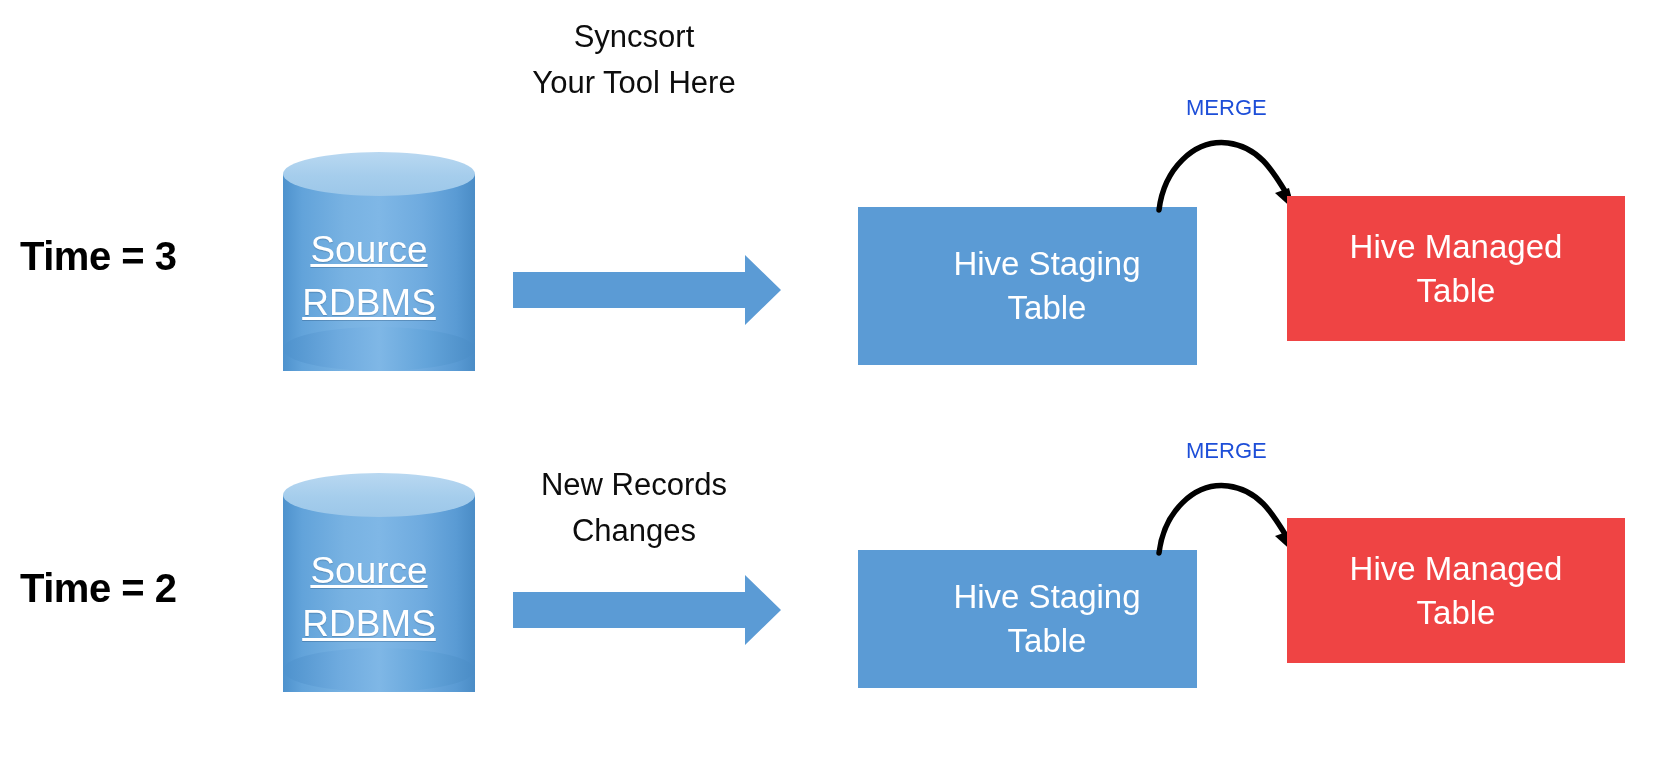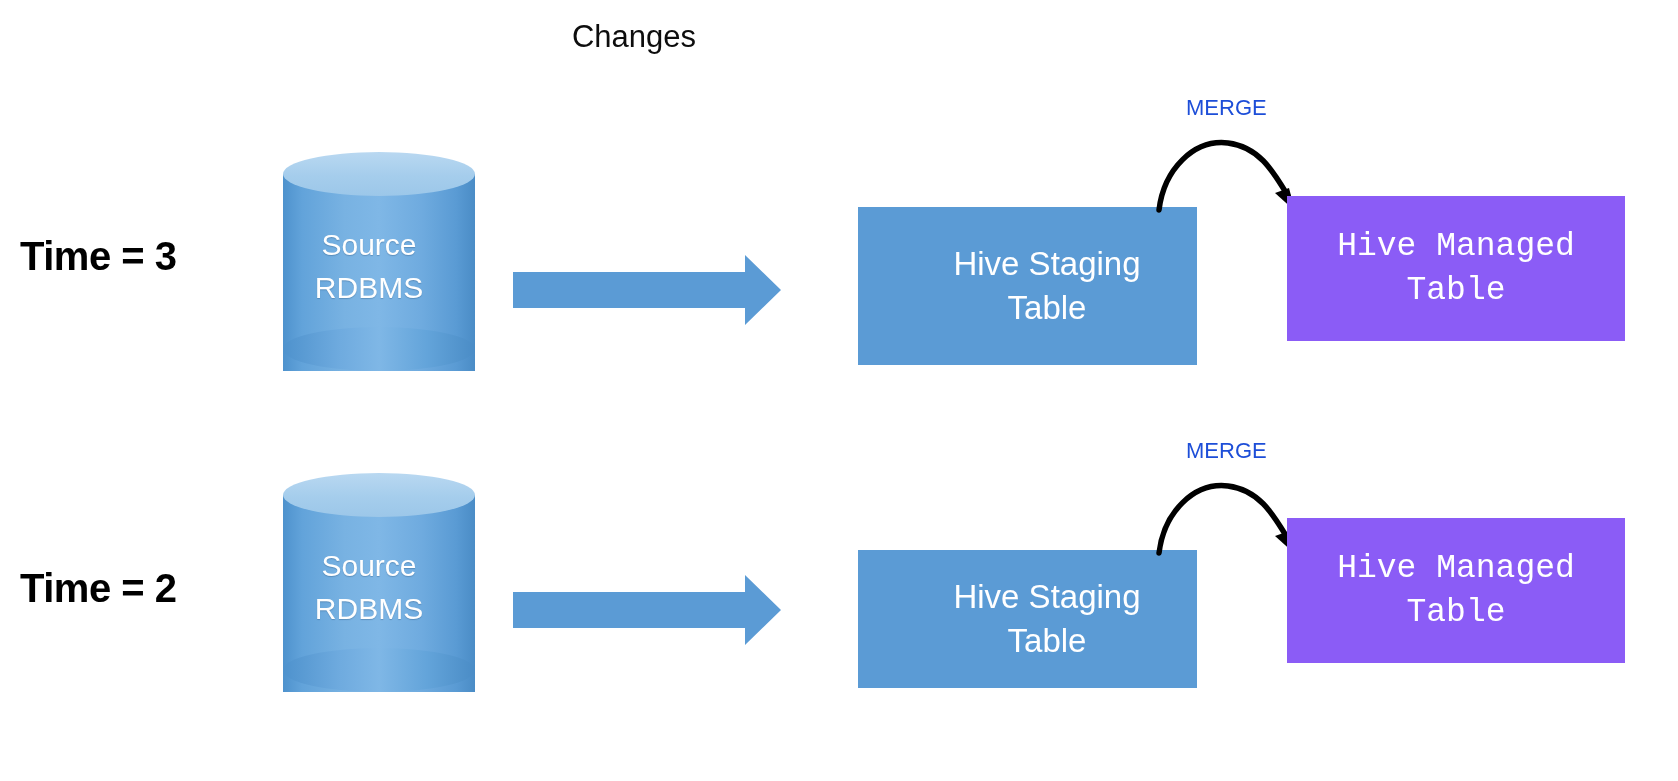--- a/index.html
+++ b/index.html
@@ -75,23 +75,24 @@
     border-radius: 50%;
     background: linear-gradient(to bottom, #b9d8f1 0%, #a5cdec 55%, #9cc7e9 100%);
   }
   .db-text {
     position: absolute;
     left: 0;
     top: 72px;
     width: 172px;
     text-align: center;
     color: #ffffff;
-    font-size: 30px;
+    font-size: 37px;
     line-height: 1.42;
     text-shadow: 0 1px 1px rgba(40,80,120,0.35);
+    text-decoration: underline;
   }
   .db-text span { display: block; }
 
   
   .flow-arrow {
     position: absolute;
     width: 268px;
     height: 70px;
   }
   .flow-arrow svg { display: block; }
@@ -113,21 +114,21 @@
     display: flex;
     align-items: center;
     justify-content: center;
     color: #ffffff;
     font-size: 33px;
     line-height: 1.32;
     text-align: center;
   }
   .table-box .box-label span { display: block; }
   .box-blue  { background: #5b9bd5; padding-left: 39px; }
-  .box-green { background: #8b5cf6; font-family: Liberation Mono, monospace; }
+  .box-green { background: #ef4444; }
 
   
   .merge-arc {
     position: absolute;
   }
   .merge-arc svg { display: block; overflow: visible; }
 
   .merge-label {
     position: absolute;
     font-size: 22px;
@@ -147,21 +148,22 @@
     <div class="db-body"></div>
     <div class="db-bottom"></div>
     <div class="db-top"></div>
     <div class="db-text">
       <span>Source</span>
       <span>RDBMS</span>
     </div>
   </div>
 
   <div class="note-text" style="left:500px; top:14px; width:268px;">
-    <span>Changes</span>
+    <span>Syncsort</span>
+    <span>Your Tool Here</span>
   </div>
 
   <div class="flow-arrow" style="left:513px; top:255px;">
     <svg width="268" height="70" viewBox="0 0 268 70">
       <polygon points="0,17 232,17 232,0 268,35 232,70 232,53 0,53" fill="#5b9bd5"></polygon>
     </svg>
   </div>
 
   <div class="table-box box-blue" style="left:858px; top:207px; width:300px; height:158px;">
     <div class="box-label">
@@ -191,20 +193,24 @@
   <div class="db-cylinder" style="left:283px; top:473px;">
     <div class="db-body"></div>
     <div class="db-bottom"></div>
     <div class="db-top"></div>
     <div class="db-text">
       <span>Source</span>
       <span>RDBMS</span>
     </div>
   </div>
 
+  <div class="note-text" style="left:500px; top:462px; width:268px;">
+    <span>New Records</span>
+    <span>Changes</span>
+  </div>
 
   <div class="flow-arrow" style="left:513px; top:575px;">
     <svg width="268" height="70" viewBox="0 0 268 70">
       <polygon points="0,17 232,17 232,0 268,35 232,70 232,53 0,53" fill="#5b9bd5"></polygon>
     </svg>
   </div>
 
   <div class="table-box box-blue" style="left:858px; top:550px; width:300px; height:138px;">
     <div class="box-label">
       <span>Hive Staging</span>

